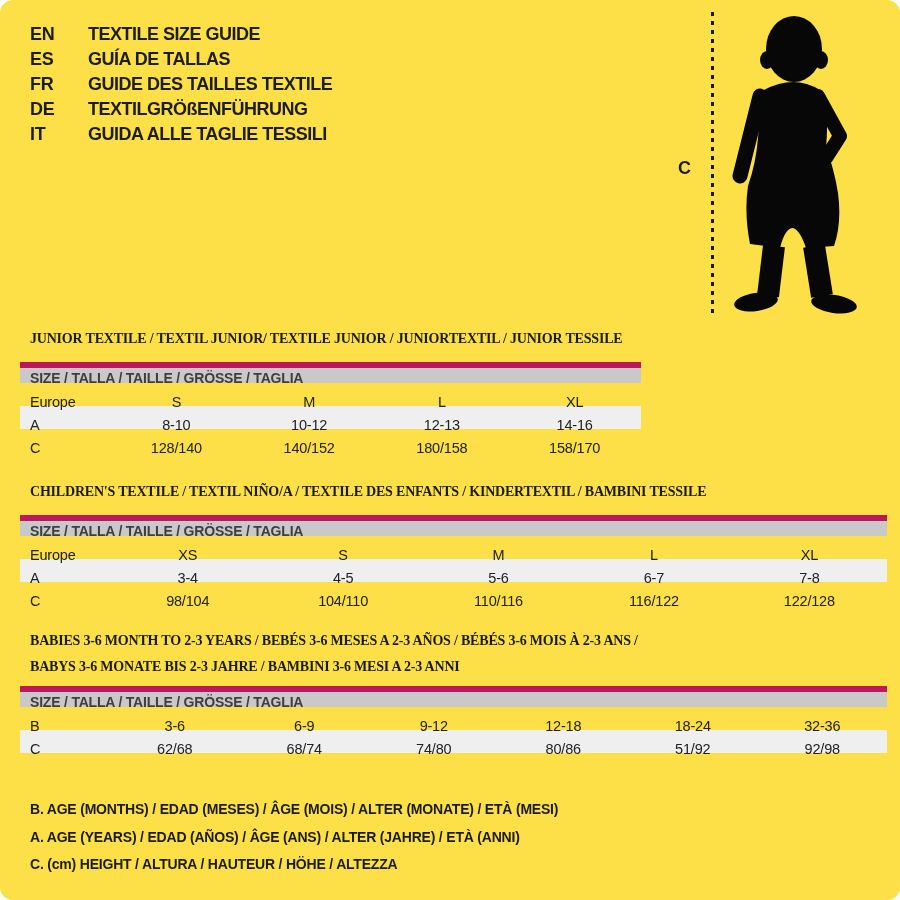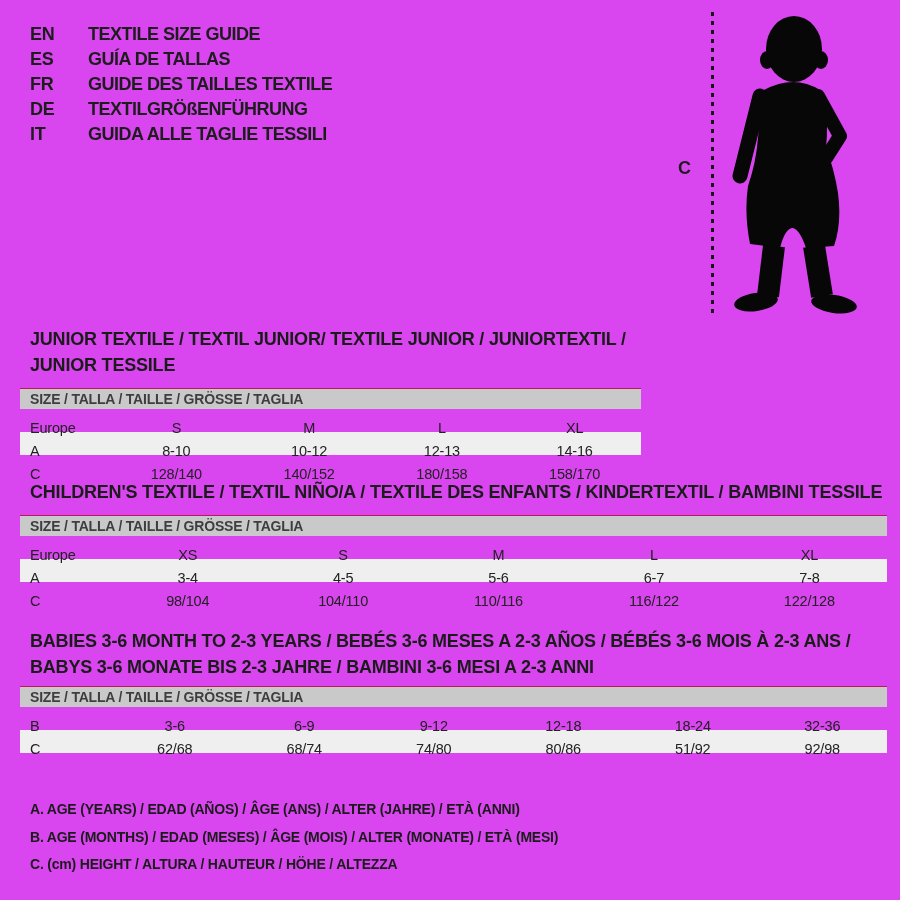--- a/index.html
+++ b/index.html
@@ -1,20 +1,21 @@
 <!DOCTYPE html>
 <html style="--bar: #c9c9c9; --shade: #efefef; --text: #1d1d1d;"><head>
 <meta charset="utf-8">
 <style>
   html,body{margin:0;padding:0;}
   body{width:900px;height:900px;background:#fff;}
   .page{
-    position:relative;width:900px;height:900px;background:#d946ef;overflow:hidden;
+    position:relative;width:900px;height:900px;background:#fde047;overflow:hidden;
     font-family:"Liberation Sans","DejaVu Sans",sans-serif;
     color:var(--text,#1d1d1d);
+    border-radius:13px;
     -webkit-font-smoothing:antialiased;
   }
 
   
   .lang-block{position:absolute;left:30px;top:22px;}
   .lang-row{display:flex;height:25px;line-height:25px;}
   .lang-code{width:58px;font-size:18px;font-weight:bold;letter-spacing:-0.3px;}
   .lang-text{font-size:18px;font-weight:bold;letter-spacing:-0.5px;}
 
   
@@ -25,31 +26,31 @@
   }
   .figure-label{position:absolute;left:18px;top:158px;font-size:18px;font-weight:bold;}
   .child-svg{position:absolute;left:62px;top:8px;}
 
   
   .sec{position:absolute;left:20px;}
   .sec1{top:326px;width:621px;}
   .sec2{top:479px;width:867px;}
   .sec3{top:628px;width:867px;}
   .sec-title{
-    margin:0 0 0 10px;font-size:18px;font-weight:bold;letter-spacing:-0.2px;
-    line-height:26px;color:#1b1b1b;
+    margin:0 0 0 10px;font-size:14px;font-weight:bold;letter-spacing:-0.2px;
+    line-height:26px;color:#1b1b1b;font-family:Liberation Serif, serif;
   }
   .sec1 .sec-title,.sec2 .sec-title{margin-bottom:10px;}
   .sec3 .titles{margin-bottom:6px;}
 
   
   .size-table{width:100%;}
   .t-head{
     height:21px;line-height:21px;background:var(--bar,#c9c9c9);
-    border-top:1px solid #be185d;
+    border-top:6px solid #be185d;
     color:#3e3e3e;font-weight:bold;font-size:14px;letter-spacing:-0.2px;
     padding-left:10px;box-sizing:border-box;
   }
   .t-row{display:flex;height:23px;line-height:23px;font-size:14.5px;letter-spacing:-0.2px;color:#222;}
   .t-row.shaded{background:var(--shade,#efefef);}
   .t-cell{flex:1;text-align:center;white-space:nowrap;margin-top:8px;}
   .t-label{flex:0 0 90px;text-align:left;padding-left:10px;box-sizing:border-box;}
 
   
   .legend{position:absolute;left:30px;top:796px;}
@@ -199,18 +200,18 @@
           <div class="t-cell">68/74</div>
           <div class="t-cell">74/80</div>
           <div class="t-cell">80/86</div>
           <div class="t-cell">51/92</div>
           <div class="t-cell">92/98</div>
         </div>
       </div>
   </section>
 
   <div class="legend">
+      <div class="legend-line">B. AGE (MONTHS) / EDAD (MESES) / ÂGE (MOIS) / ALTER (MONATE) / ETÀ (MESI)</div>
       <div class="legend-line">A. AGE (YEARS) / EDAD (AÑOS) / ÂGE (ANS) / ALTER (JAHRE) / ETÀ (ANNI)</div>
-      <div class="legend-line">B. AGE (MONTHS) / EDAD (MESES) / ÂGE (MOIS) / ALTER (MONATE) / ETÀ (MESI)</div>
       <div class="legend-line">C. (cm) HEIGHT / ALTURA / HAUTEUR / HÖHE / ALTEZZA</div>
     </div>
 
 </div>
 
 </body></html>

